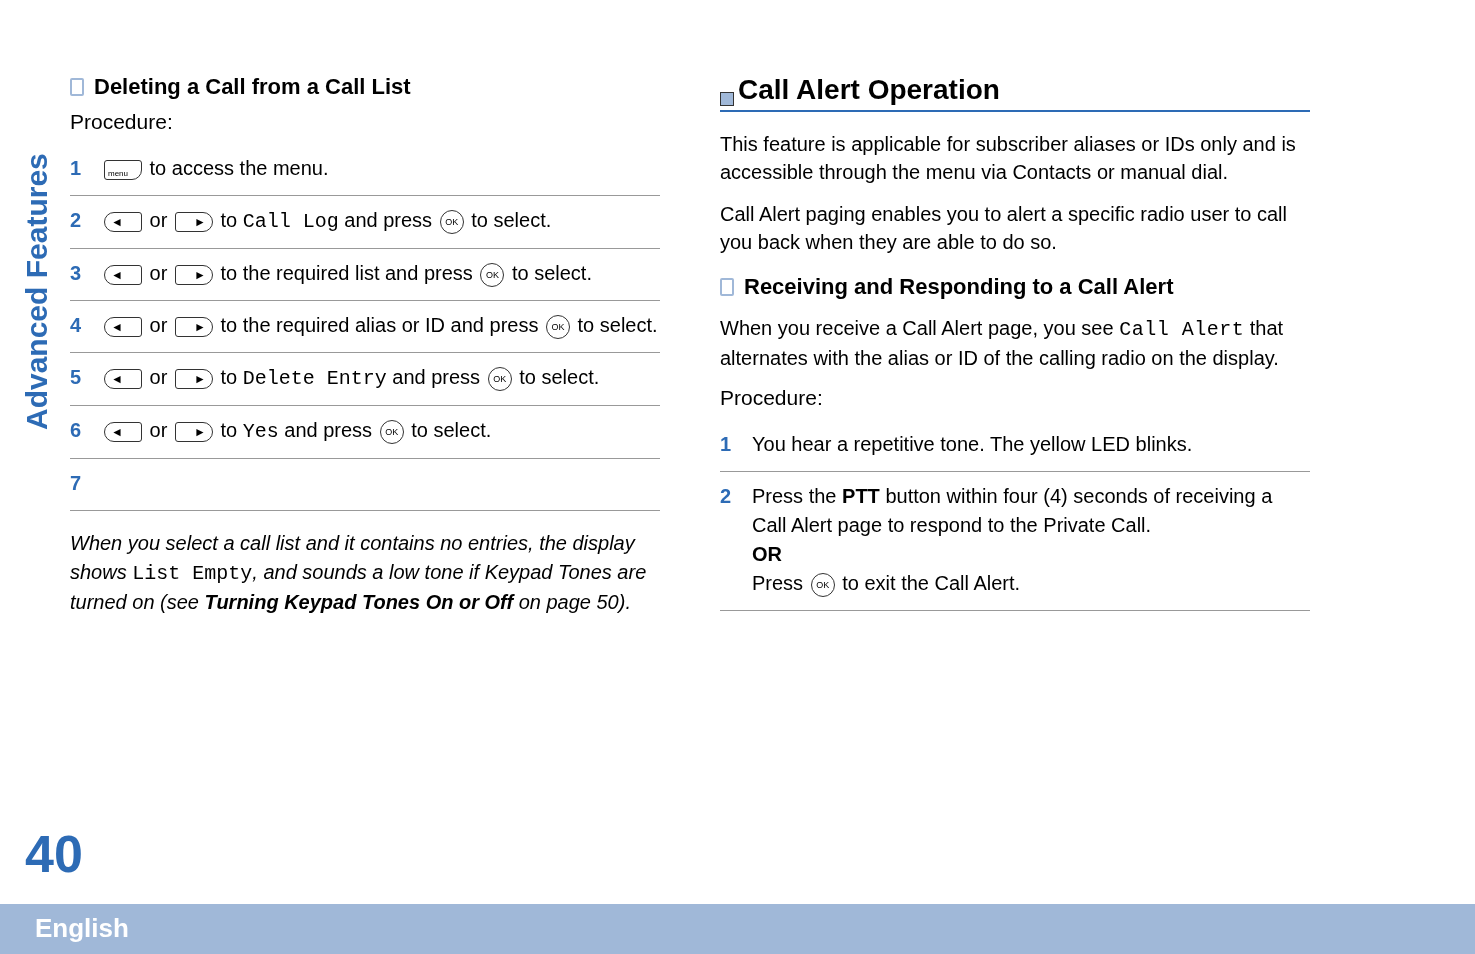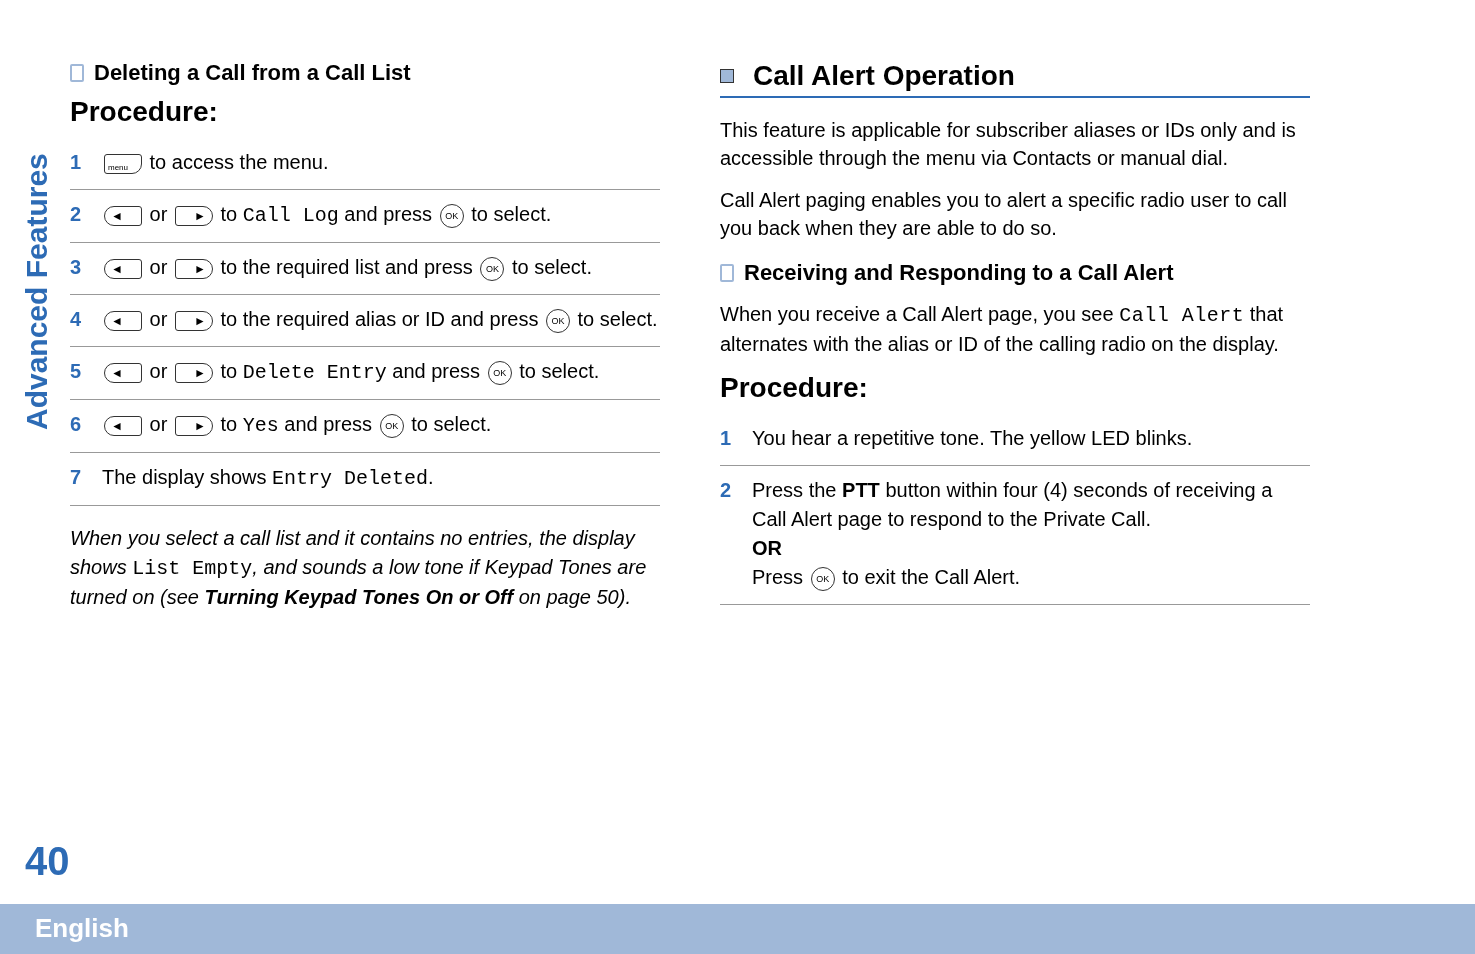--- a/index.html
+++ b/index.html
@@ -9,41 +9,42 @@
     width: 1475px;
     height: 954px;
     position: relative;
     color: #000;
   }
   .page {
     padding: 60px 70px 0 70px;
     display: flex;
     gap: 60px;
     height: 850px;
+    margin-top: 14px;
   }
   .col {
     flex: 1;
     max-width: 590px;
   }
   .sidebar-label {
     position: absolute;
     left: 20px;
     top: 430px;
     transform: rotate(-90deg);
     transform-origin: left top;
     font-size: 30px;
     font-weight: bold;
     color: #2d6bb5;
     white-space: nowrap;
   }
   .page-num {
     position: absolute;
     left: 25px;
     bottom: 70px;
-    font-size: 40px;
+    font-size: 52px;
     font-weight: bold;
     color: #2d6bb5;
   }
   .footer-bar {
     position: absolute;
     left: 0;
     bottom: 0;
     height: 50px;
     background: #a0b8d8;
     width: 100%;
@@ -52,22 +53,22 @@
     position: absolute;
     left: 35px;
     bottom: 10px;
     color: #fff;
     font-size: 26px;
     font-weight: bold;
   }
 
   .h-section {
     display: flex;
-    align-items: center;
-    gap: 19px;
+    align-items: flex-end;
+    gap: 4px;
     border-bottom: 2px solid #2d6bb5;
     padding-bottom: 4px;
     margin-bottom: 18px;
   }
   .h-section .sq {
     display:inline-block;
     width:14px;height:14px;
     background:#a0b8d8;
     border:1px solid #333;
   }
@@ -86,22 +87,22 @@
     width:14px;height:18px;
     border:2px solid #a0b8d8;
     border-radius:2px;
     position:relative;
   }
   .h-sub h3 {
     font-size: 22px;
     font-weight: bold;
   }
   .proc-label {
-    font-weight: bold;
-    font-size: 28px;
+    font-weight: normal;
+    font-size: 21px;
     margin: 10px 0 10px 0;
   }
   .body-text {
     font-size: 20px;
     line-height: 1.4;
     margin: 14px 0;
   }
   .body-text .mono { font-family: "Courier New", monospace; letter-spacing: 0.5px; }
   .note-text {
     font-size: 20px;
@@ -230,23 +231,20 @@
         </span>
       </li>
       <li class="step">
         <span class="num">6</span>
         <span class="txt">
           <span class="ic-left"></span><span> or </span><span class="ic-right"></span><span> to </span><span class="mono">Yes</span><span> and press </span><span class="ic-ok"></span><span> to select.</span>
         </span>
       </li>
       <li class="step">
         <span class="num">7</span>
-        <span class="txt">
-          <span>The display shows </span><span class="mono">Entry Deleted</span><span>.</span>
-        </span>
       </li>
     </ul>
 
     <p class="note-text">
       <span>When you select a call list and it contains no entries, the display shows </span><span class="mono">List Empty</span><span>, and sounds a low tone if Keypad Tones are turned on (see </span><span class="bold">Turning Keypad Tones On or Off</span><span> on page 50).</span>
     </p>
   </div>
 
   <div class="col">
     <div class="h-section">

